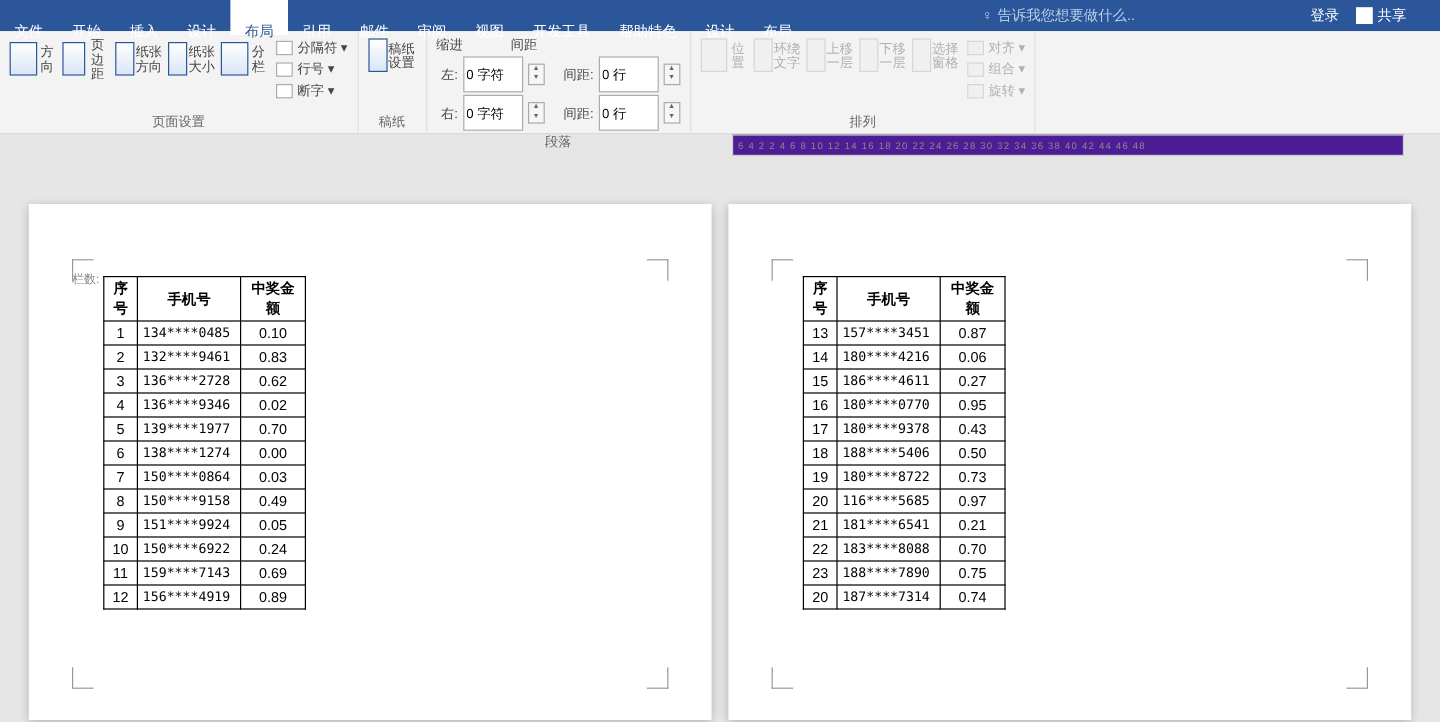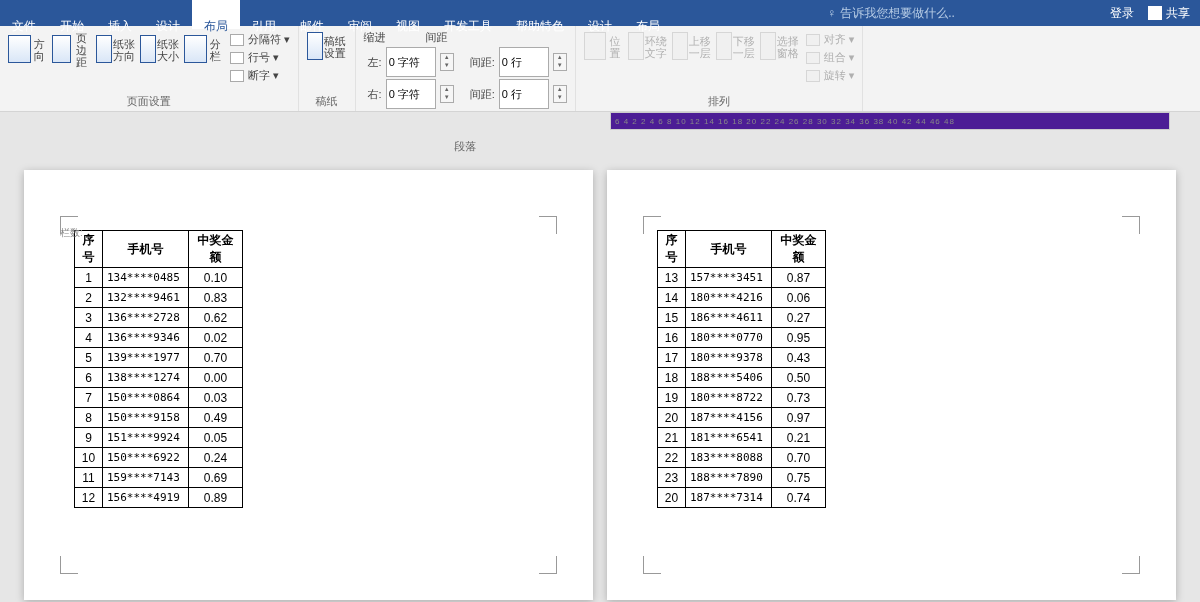--- a/index.html
+++ b/index.html
@@ -5,21 +5,21 @@
 * { margin: 0; padding: 0; box-sizing: border-box; font-family: "Microsoft YaHei", sans-serif; }
 body { background: #e6e6e6; width: 1200px; height: 602px; overflow: hidden; }
 
 
 .menubar { background: #2b579a; height: 26px; display: flex; align-items: center; color: #fff; font-size: 12px; }
 .menubar .menu-item { padding: 16px 12px; height: 26px; line-height: 26px; cursor: pointer; text-align: center; }
 .menubar .menu-item.active { background: #fff; color: #2b579a; }
 .menubar .spacer { flex: 1; }
 .menubar .search-area { display: flex; align-items: center; color: #b8cde6; font-size: 12px; }
 .menubar .search-area .bulb { margin-right: 4px; }
-.menubar .right-area { display: flex; align-items: center; padding-right: 10px; gap: 14px; }
+.menubar .right-area { display: flex; align-items: center; padding-right: 28px; gap: 14px; }
 .menubar .right-area .share { display: flex; align-items: center; gap: 4px; }
 .menubar .right-area .share-icon { width: 14px; height: 14px; background: #fff; display: inline-block; }
 
 
 .ribbon { background: #f3f3f3; height: 86px; border-bottom: 1px solid #d4d4d4; display: flex; font-size: 11px; color: #444; }
 .ribbon-group { border-right: 1px solid #e1e1e1; padding: 4px 8px 2px 8px; display: flex; flex-direction: column; }
 .ribbon-group .group-body { flex: 1; display: flex; align-items: flex-start; gap: 6px; }
 .ribbon-group .group-label { text-align: center; font-size: 11px; color: #666; padding-top: 2px; }
 .big-btn { display: flex; flex-direction: row; align-items: center; justify-content: flex-start; width: 40px; padding-top: 2px; cursor: pointer; }
 .big-btn .ico { width: 28px; height: 28px; border: 1px solid #bfbfbf; background: #fff; margin-bottom: 2px; }
@@ -42,21 +42,21 @@
 .doc-area { display: flex; gap: 14px; padding: 40px 24px 0 24px; }
 .page { background: #fff; width: 570px; height: 430px; box-shadow: 0 2px 8px rgba(0,0,0,0.25); position: relative; padding: 60px 40px 40px 50px; }
 .corner { position: absolute; width: 18px; height: 18px; border-color: #999; }
 .corner.tl { top: 46px; left: 36px; border-top: 1px solid #999; border-left: 1px solid #999; }
 .corner.tr { top: 46px; right: 36px; border-top: 1px solid #999; border-right: 1px solid #999; }
 .corner.bl { bottom: 26px; left: 36px; border-bottom: 1px solid #999; border-left: 1px solid #999; }
 .corner.br { bottom: 26px; right: 36px; border-bottom: 1px solid #999; border-right: 1px solid #999; }
 .page .label-left { position: absolute; left: 36px; top: 56px; font-size: 10px; color: #888; }
 
 
-table.data { border-collapse: collapse; font-size: 12px; }
+table.data { border-collapse: collapse; font-size: 12px; margin-left: 12px; }
 table.data th, table.data td { border: 1px solid #000; padding: 1px 6px; text-align: center; height: 20px; font-weight: normal; }
 table.data th { font-weight: bold; }
 table.data td.phone { text-align: left; padding-left: 4px; font-family: monospace; font-size: 11px; }
 table.data td.idx { width: 28px; }
 table.data td.amt { width: 54px; }
 table.data th.phone, table.data td.phone { width: 86px; }
 </style>
 </head>
 <body>
 
@@ -129,21 +129,21 @@
   <div class="ribbon-group">
     <div class="group-body">
       <div class="big-btn">
         <div class="ico blue"></div>
         <div class="lbl">稿纸设置</div>
       </div>
     </div>
     <div class="group-label">稿纸</div>
   </div>
 
-  <div class="ribbon-group" style="min-width:220px;gap:28px;">
+  <div class="ribbon-group" style="min-width:220px;">
     <div class="group-body" style="flex-direction:column;gap:2px;">
       <div style="display:flex;gap:40px;">
         <span>缩进</span>
         <span>间距</span>
       </div>
       <div style="display:flex;gap:12px;">
         <div class="input-row">
           <span class="mini-ico"></span>
           <span>左:</span>
           <input value="0 字符" style="">
@@ -350,21 +350,21 @@
             <td class="phone">188****5406</td>
             <td class="amt">0.50</td>
           </tr>
           <tr>
             <td class="idx">19</td>
             <td class="phone">180****8722</td>
             <td class="amt">0.73</td>
           </tr>
           <tr>
             <td class="idx">20</td>
-            <td class="phone">187****4156</td>
+            <td class="phone">116****5685</td>
             <td class="amt">0.97</td>
           </tr>
           <tr>
             <td class="idx">21</td>
             <td class="phone">181****6541</td>
             <td class="amt">0.21</td>
           </tr>
           <tr>
             <td class="idx">22</td>
             <td class="phone">183****8088</td>

